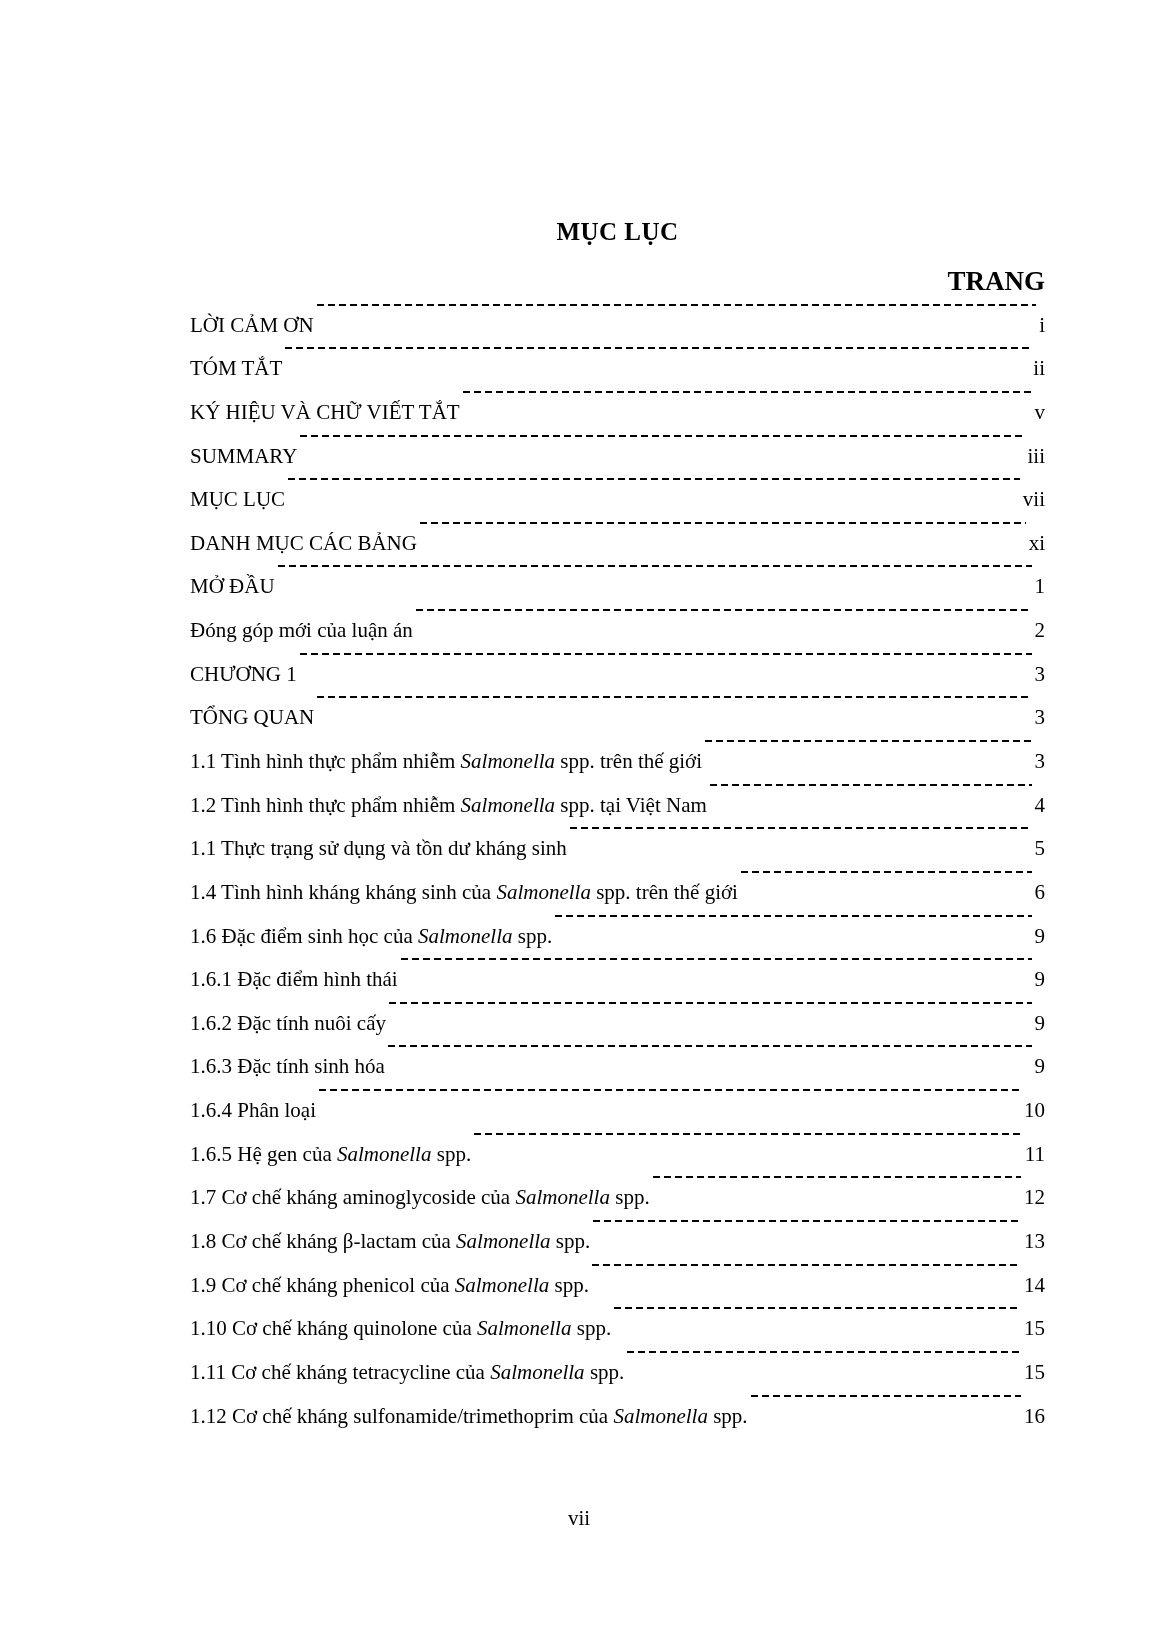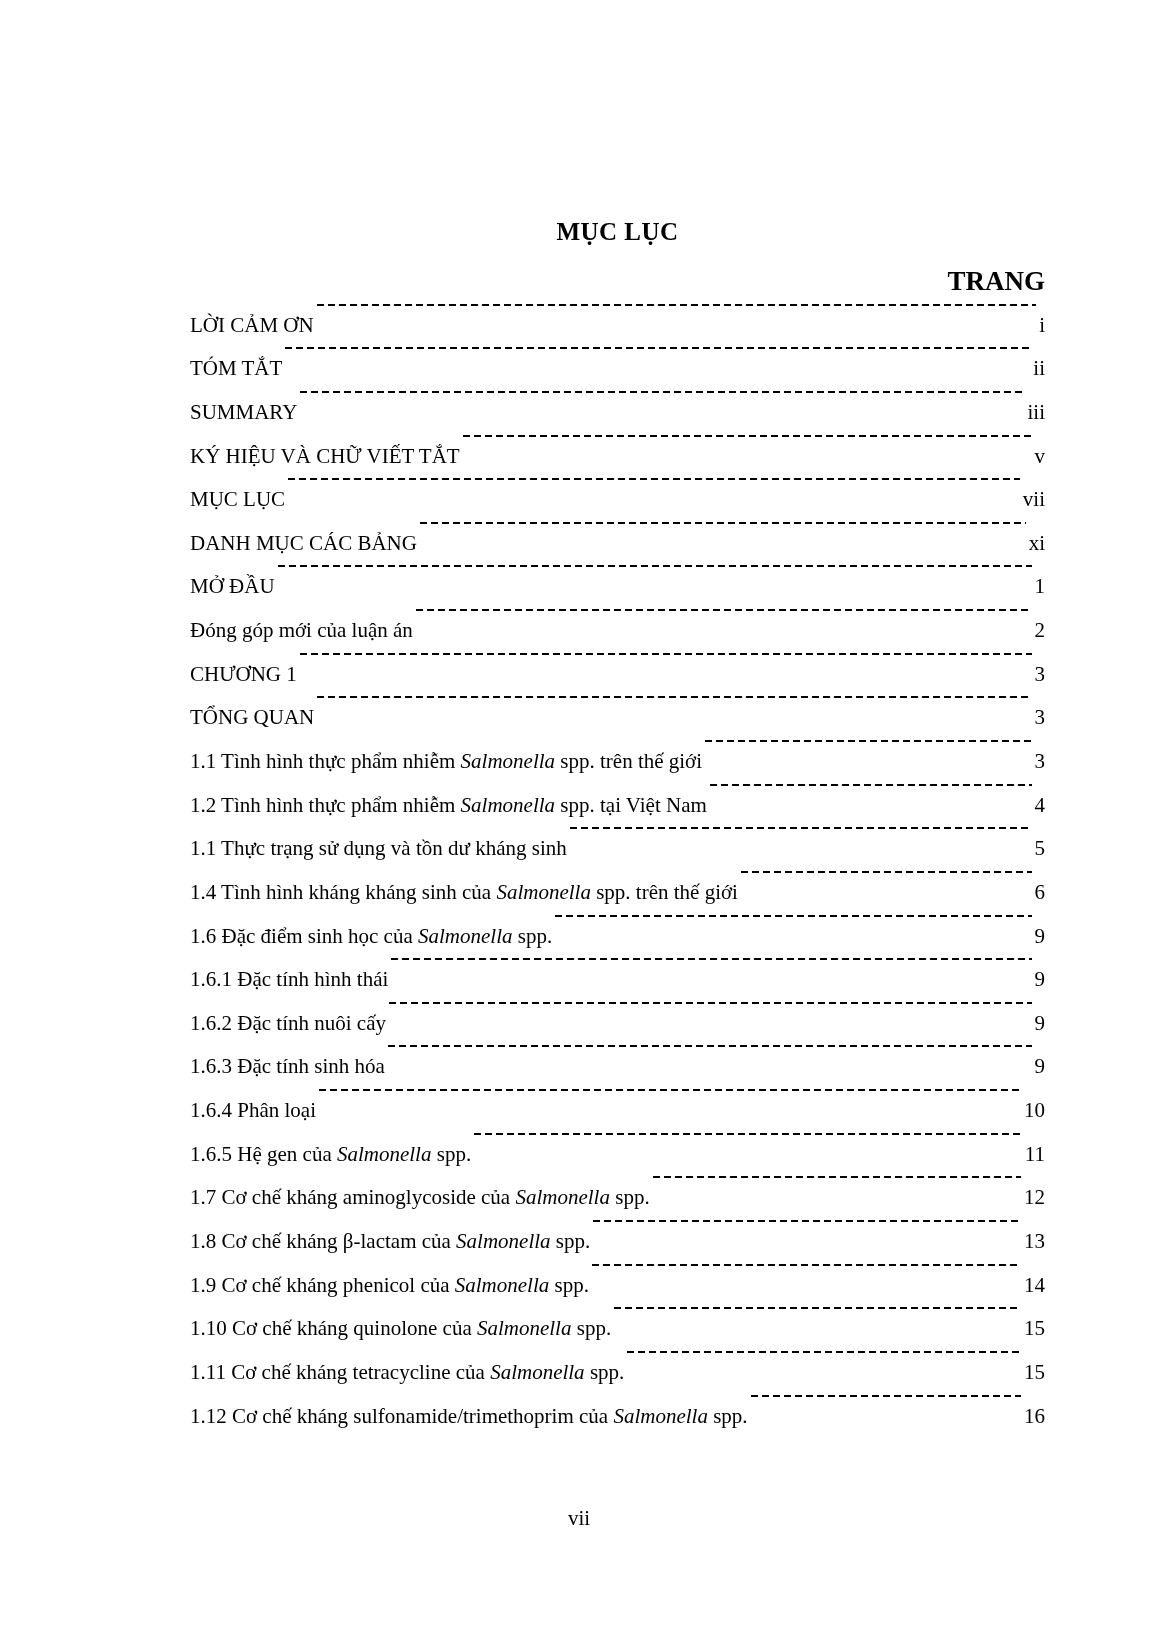--- a/index.html
+++ b/index.html
@@ -93,30 +93,30 @@
           <span class="toc-label"><span>LỜI CẢM ƠN</span></span>
           <span class="leader"></span>
           <span class="toc-page">i</span>
         </div>
         <div class="toc-row">
           <span class="toc-label"><span>TÓM TẮT</span></span>
           <span class="leader"></span>
           <span class="toc-page">ii</span>
         </div>
         <div class="toc-row">
+          <span class="toc-label"><span>KÝ HIỆU VÀ CHỮ VIẾT TẮT</span></span>
+          <span class="leader"></span>
+          <span class="toc-page">v</span>
+        </div>
+        <div class="toc-row">
           <span class="toc-label"><span>SUMMARY</span></span>
           <span class="leader"></span>
           <span class="toc-page">iii</span>
         </div>
         <div class="toc-row">
-          <span class="toc-label"><span>KÝ HIỆU VÀ CHỮ VIẾT TẮT</span></span>
-          <span class="leader"></span>
-          <span class="toc-page">v</span>
-        </div>
-        <div class="toc-row">
           <span class="toc-label"><span>MỤC LỤC</span></span>
           <span class="leader"></span>
           <span class="toc-page">vii</span>
         </div>
         <div class="toc-row">
           <span class="toc-label"><span>DANH MỤC CÁC BẢNG</span></span>
           <span class="leader"></span>
           <span class="toc-page">xi</span>
         </div>
         <div class="toc-row">
@@ -158,21 +158,21 @@
           <span class="toc-label"><span>1.4 Tình hình kháng kháng sinh của </span><span class="it">Salmonella</span><span> spp. trên thế giới</span></span>
           <span class="leader"></span>
           <span class="toc-page">6</span>
         </div>
         <div class="toc-row">
           <span class="toc-label"><span>1.6 Đặc điểm sinh học của </span><span class="it">Salmonella</span><span> spp.</span></span>
           <span class="leader"></span>
           <span class="toc-page">9</span>
         </div>
         <div class="toc-row">
-          <span class="toc-label"><span>1.6.1 Đặc tính hình thái</span></span>
+          <span class="toc-label"><span>1.6.1 Đặc điểm hình thái</span></span>
           <span class="leader"></span>
           <span class="toc-page">9</span>
         </div>
         <div class="toc-row">
           <span class="toc-label"><span>1.6.2 Đặc tính nuôi cấy</span></span>
           <span class="leader"></span>
           <span class="toc-page">9</span>
         </div>
         <div class="toc-row">
           <span class="toc-label"><span>1.6.3 Đặc tính sinh hóa</span></span>

